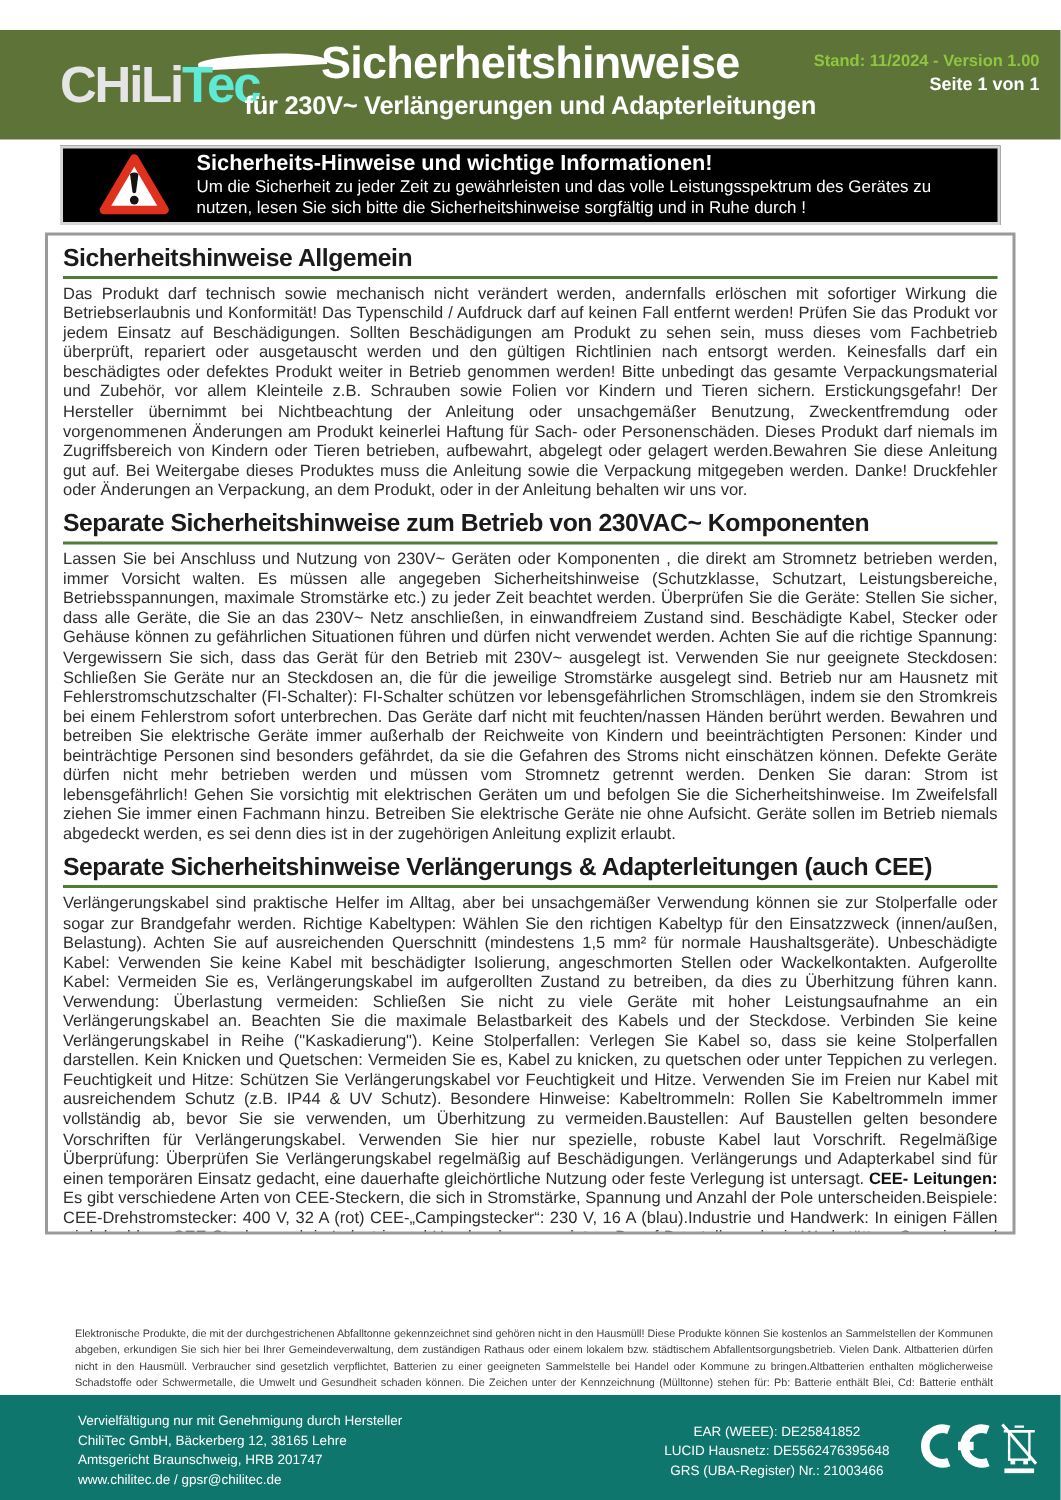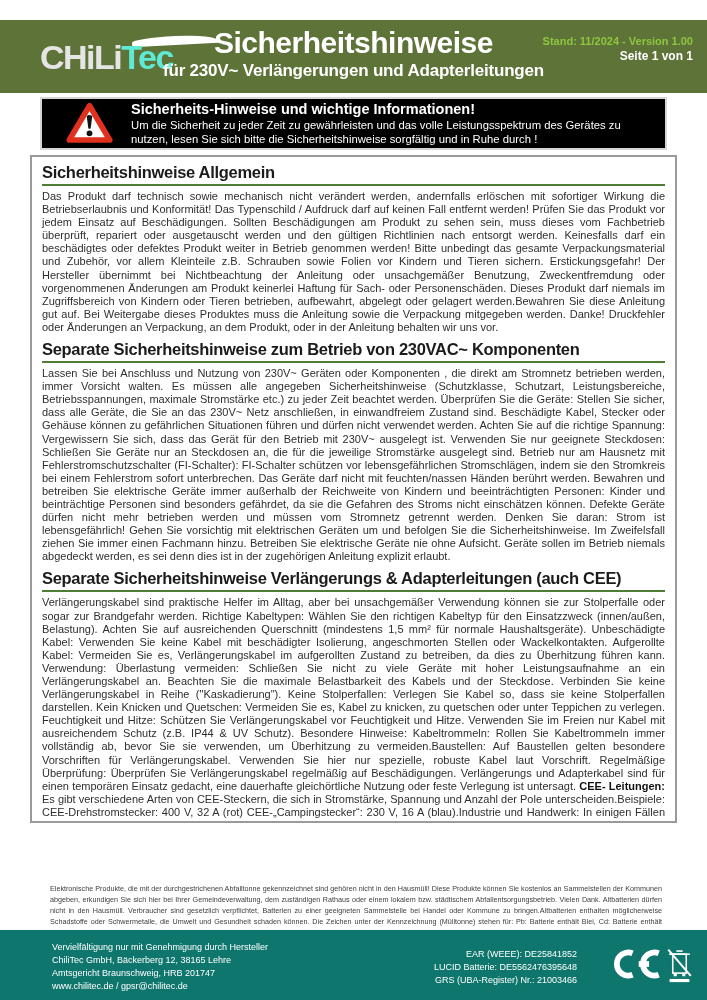--- a/index.html
+++ b/index.html
@@ -76,22 +76,22 @@
 
   
   .footer{
     position:absolute;top:930px;left:0;width:707px;height:70px;
     background:#0f766e;color:#fff;
   }
   .footer-left{
     position:absolute;left:52px;top:11px;font-size:9px;line-height:13px;
   }
   .footer-right{
-    position:absolute;right:130px;top:18px;font-size:9px;line-height:13px;
-    text-align:right;
+    position:absolute;right:114px;top:18px;font-size:9px;line-height:13px;
+    text-align:center;
   }
   .cert-icons{
     position:absolute;right:14px;top:16px;display:flex;align-items:flex-start;gap:5px;
   }
 </style>
 </head>
 <body>
 
 <div class="page">
 
@@ -148,21 +148,21 @@
 
   <div class="footer">
     <div class="footer-left">
       <div>Vervielfältigung nur mit Genehmigung durch Hersteller</div>
       <div>ChiliTec GmbH, Bäckerberg 12, 38165 Lehre</div>
       <div>Amtsgericht Braunschweig, HRB 201747</div>
       <div>www.chilitec.de / gpsr@chilitec.de</div>
     </div>
     <div class="footer-right">
       <div>EAR (WEEE): DE25841852</div>
-      <div>LUCID Batterie: DE5562476395648</div>
+      <div>LUCID Hausnetz: DE5562476395648</div>
       <div>GRS (UBA-Register) Nr.: 21003466</div>
     </div>
     <div class="cert-icons">
       <svg width="50" height="36" viewBox="0 0 130 80" aria-hidden="true">
         <path d="M56 12 A 30 30 0 1 0 56 68" fill="none" stroke="#ffffff" stroke-width="15"></path>
         <path d="M124 12 A 30 30 0 1 0 124 68" fill="none" stroke="#ffffff" stroke-width="15"></path>
         <line x1="72" y1="40" x2="99" y2="40" stroke="#ffffff" stroke-width="15"></line>
       </svg>
       <svg width="27" height="38" viewBox="0 0 60 84" aria-hidden="true">
         <rect x="15" y="18" width="30" height="42" fill="none" stroke="#ffffff" stroke-width="3.5"></rect>

